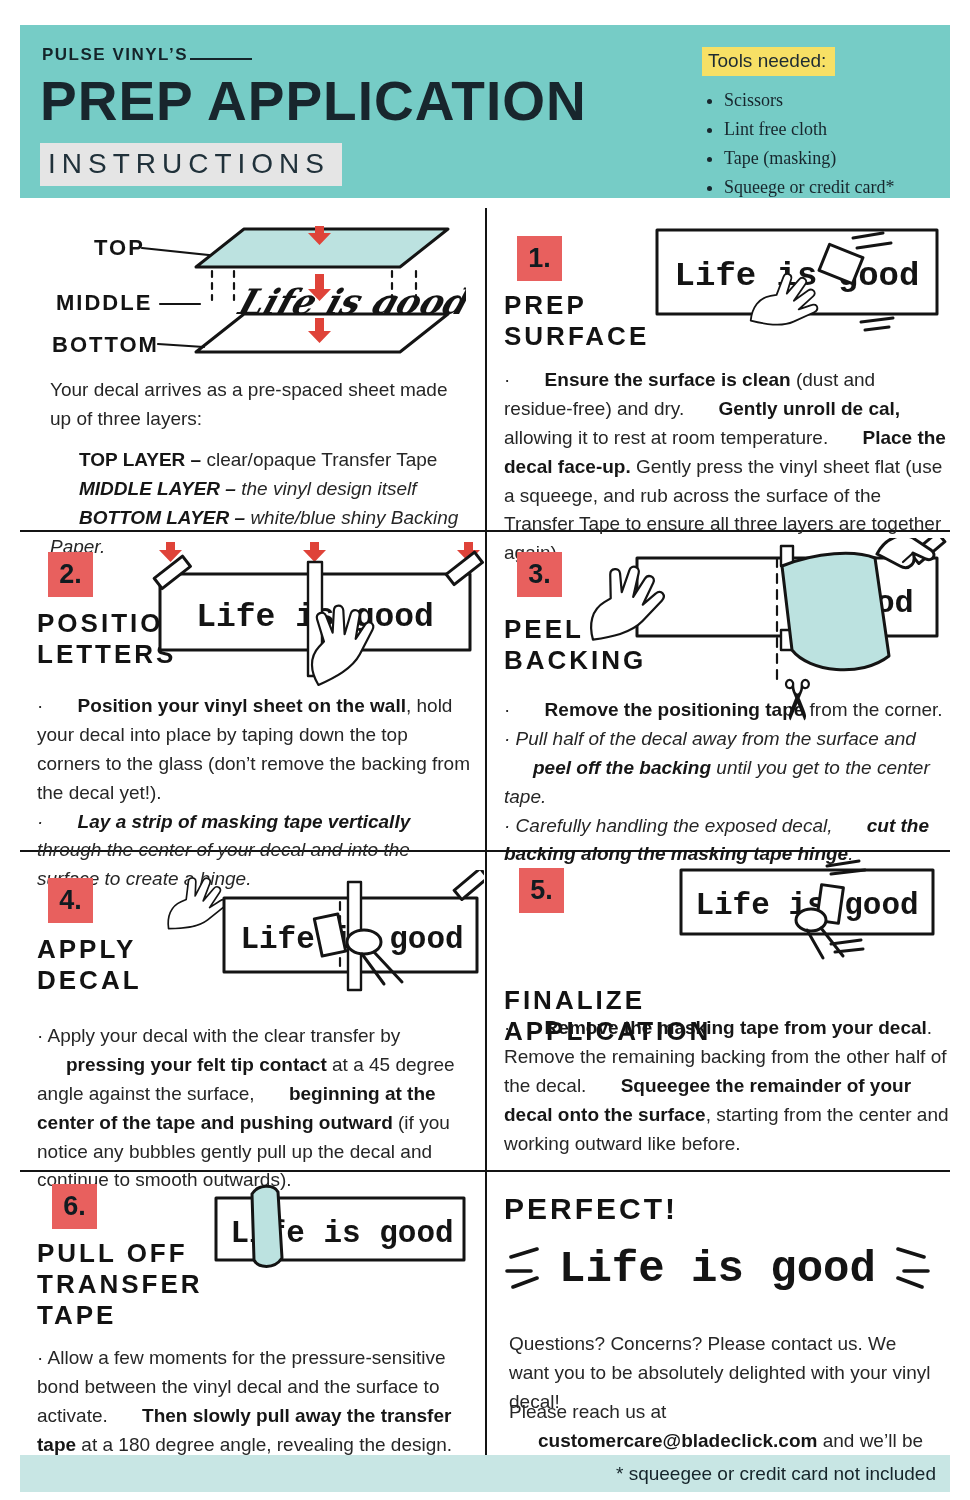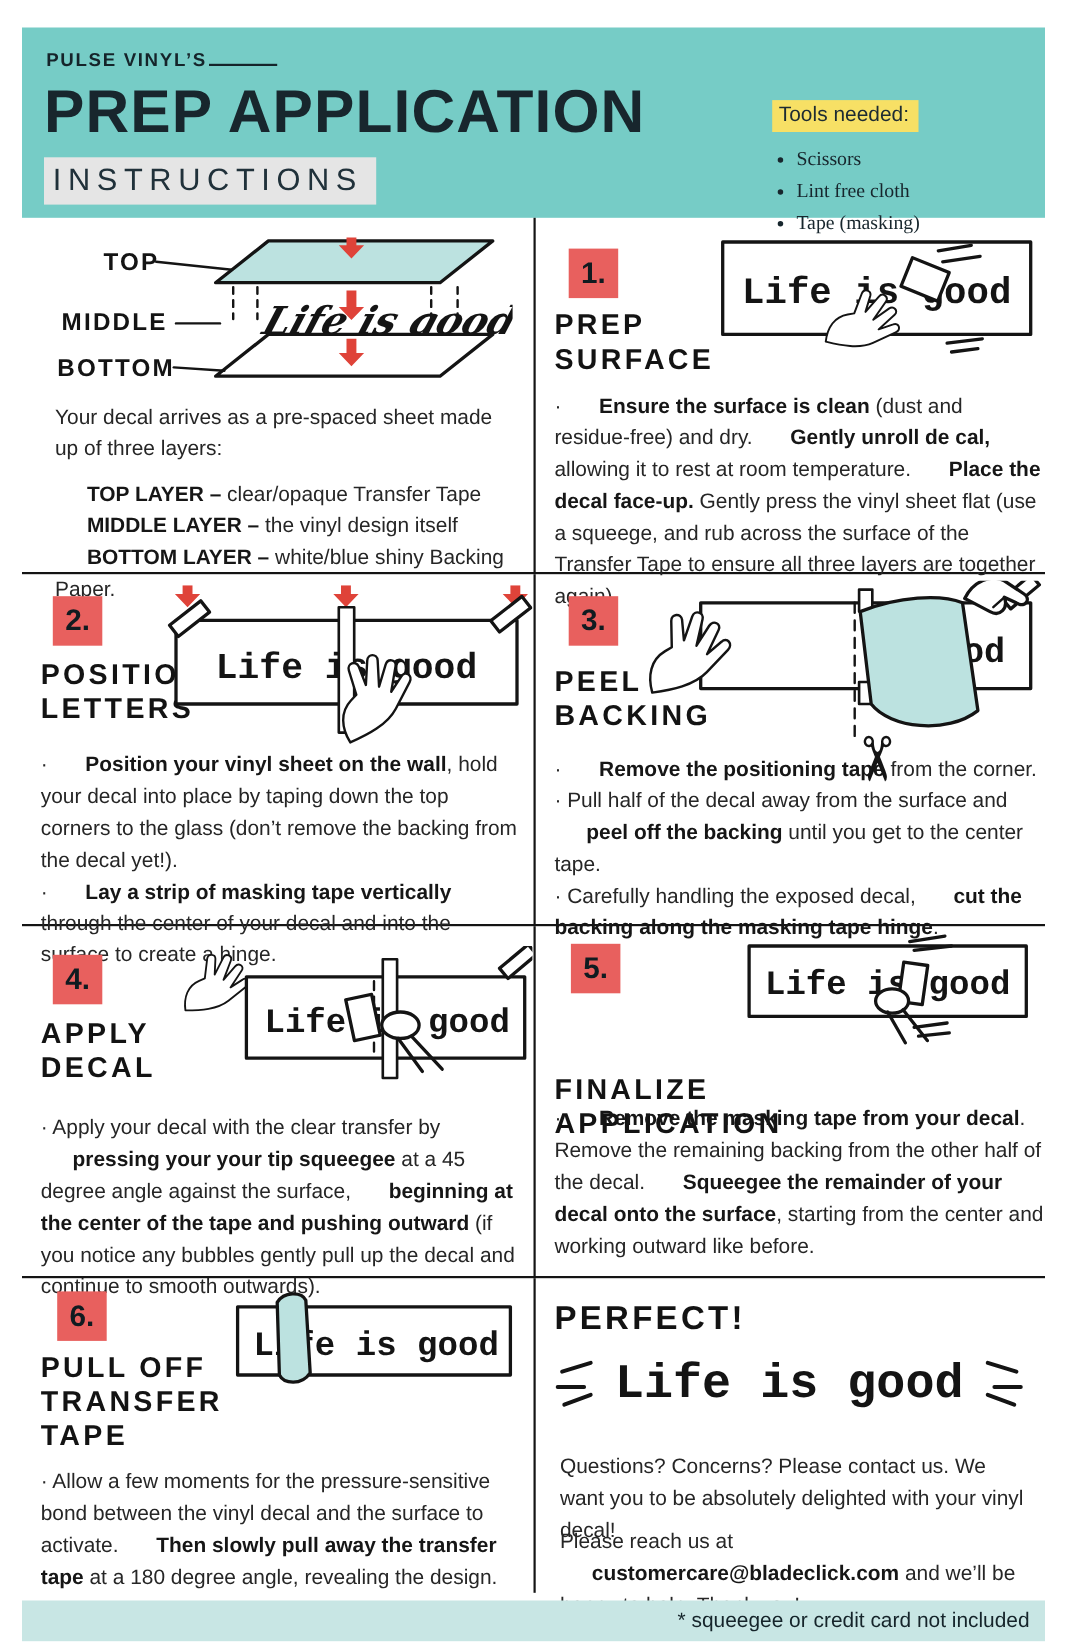--- a/index.html
+++ b/index.html
@@ -5,40 +5,40 @@
   html,body{margin:0;padding:0;background:#ffffff;}
   .page{position:relative;width:970px;height:1500px;background:#ffffff;overflow:hidden;
         font-family:"Liberation Sans",sans-serif;color:#1b1b1b;}
   
   .hdr{position:absolute;left:20px;top:25px;width:930px;height:173px;background:#76ccc6;}
   .brand{position:absolute;left:22px;top:20px;font-size:17px;font-weight:700;letter-spacing:1.5px;color:#15242a;}
   .brand-line{display:inline-block;width:62px;border-bottom:2px solid #15242a;margin-left:2px;vertical-align:baseline;}
   .title{position:absolute;left:20px;top:44px;font-size:55px;font-weight:700;letter-spacing:1px;color:#18262d;white-space:nowrap;}
   .subtitle{position:absolute;left:20px;top:118px;background:#e5e5e5;padding:5px 12px 6px 8px;
             font-size:28px;letter-spacing:6px;color:#20313a;}
-  .tools{position:absolute;left:682px;top:22px;width:238px;margin-top:44px;}
+  .tools{position:absolute;left:682px;top:22px;width:238px;}
   .tools-title{display:inline-block;background:#f7e065;padding:3px 9px 4px 6px;font-size:19px;color:#1d2b32;}
   .tools ul{margin:10px 0 0 22px;padding:0;font-size:18px;line-height:1.62;color:#17262d;font-family:Liberation Serif, serif;}
   
-  .grid{position:absolute;left:20px;top:198px;width:930px;}
+  .grid{position:absolute;left:20px;top:208px;width:930px;}
   .row{display:flex;box-sizing:border-box;}
   .row+.row{border-top:2px solid #141414;}
   .cell{position:relative;box-sizing:border-box;}
   .cl{width:467px;border-right:2px solid #141414;}
   .cr{width:461px;}
   .r1{height:322px}.r2{height:320px}.r3{height:320px}.r4{height:288px}
   .abs{position:absolute;}
   
   .badge{width:45px;height:45px;background:#e8605e;display:flex;align-items:center;justify-content:center;
          font-size:27px;font-weight:700;color:#101b20;}
   .stitle{font-size:26px;font-weight:700;letter-spacing:3px;line-height:1.2;color:#131313;}
   .stitle span{display:block;}
   .body{margin:0;font-size:19px;line-height:1.52;color:#262626;}
   .body .bb{font-weight:700;color:#161616;margin-left:29px;}
-  .body + .body{margin-top:0px;}
+  .body + .body{margin-top:0px;font-style:italic;}
   
   .perfect-title{font-size:30px;font-weight:700;letter-spacing:3px;color:#131313;}
   .perfect-decal{display:flex;align-items:center;justify-content:center;gap:16px;width:100%;}
   .perfect-decal .big{font-family:"Liberation Mono","DejaVu Sans Mono",monospace;font-weight:700;
                       font-size:44px;color:#141414;white-space:nowrap;}
   
   .ftr{position:absolute;left:20px;top:1455px;width:930px;height:37px;background:#c8e6e4;
        display:flex;align-items:center;justify-content:flex-end;}
   .ftr span{font-size:19px;color:#15242a;padding-right:14px;}
   
@@ -201,21 +201,21 @@
           <rect x="182" y="12" width="13" height="108" class="shp" style="stroke-width:2.4"></rect>
           <line x1="174" y1="32" x2="174" y2="96" class="ln thin" stroke-dasharray="8,6"></line>
           <rect x="288" y="8" width="34" height="12" transform="rotate(-40 305 14)" class="shp"></rect>
           <g>
             <rect x="152" y="46" width="24" height="38" transform="rotate(-12 164 65)" class="shp"></rect>
             <ellipse cx="198" cy="72" rx="17" ry="12" class="shp"></ellipse>
             <path d="M208,82 L236,112 M196,84 L218,114" class="ln"></path>
           </g>
         </svg>
         <div class="abs" style="left:17px;top:170px;width:438px;">
-          <p class="body"><span>· Apply your decal with the clear transfer by </span><span class="bb">pressing your your tip squeegee</span><span> at a 45 degree angle against the surface, </span><span class="bb">beginning at the center of the tape and pushing outward</span><span> (if you notice any bubbles gently pull up the decal and continue to smooth outwards).</span></p>
+          <p class="body"><span>· Apply your decal with the clear transfer by </span><span class="bb">pressing your felt tip contact</span><span> at a 45 degree angle against the surface, </span><span class="bb">beginning at the center of the tape and pushing outward</span><span> (if you notice any bubbles gently pull up the decal and continue to smooth outwards).</span></p>
         </div>
       </section>
 
       <section class="cell cr">
         <div class="badge abs" style="left:32px;top:16px;">5.</div>
         <div class="stitle abs" style="left:17px;top:86px;margin-top:47px;">
           <span>FINALIZE</span>
           <span>APPLICATION</span>
         </div>
         <svg class="abs" style="left:192px;top:6px;" width="262" height="118" viewBox="0 0 262 118">

